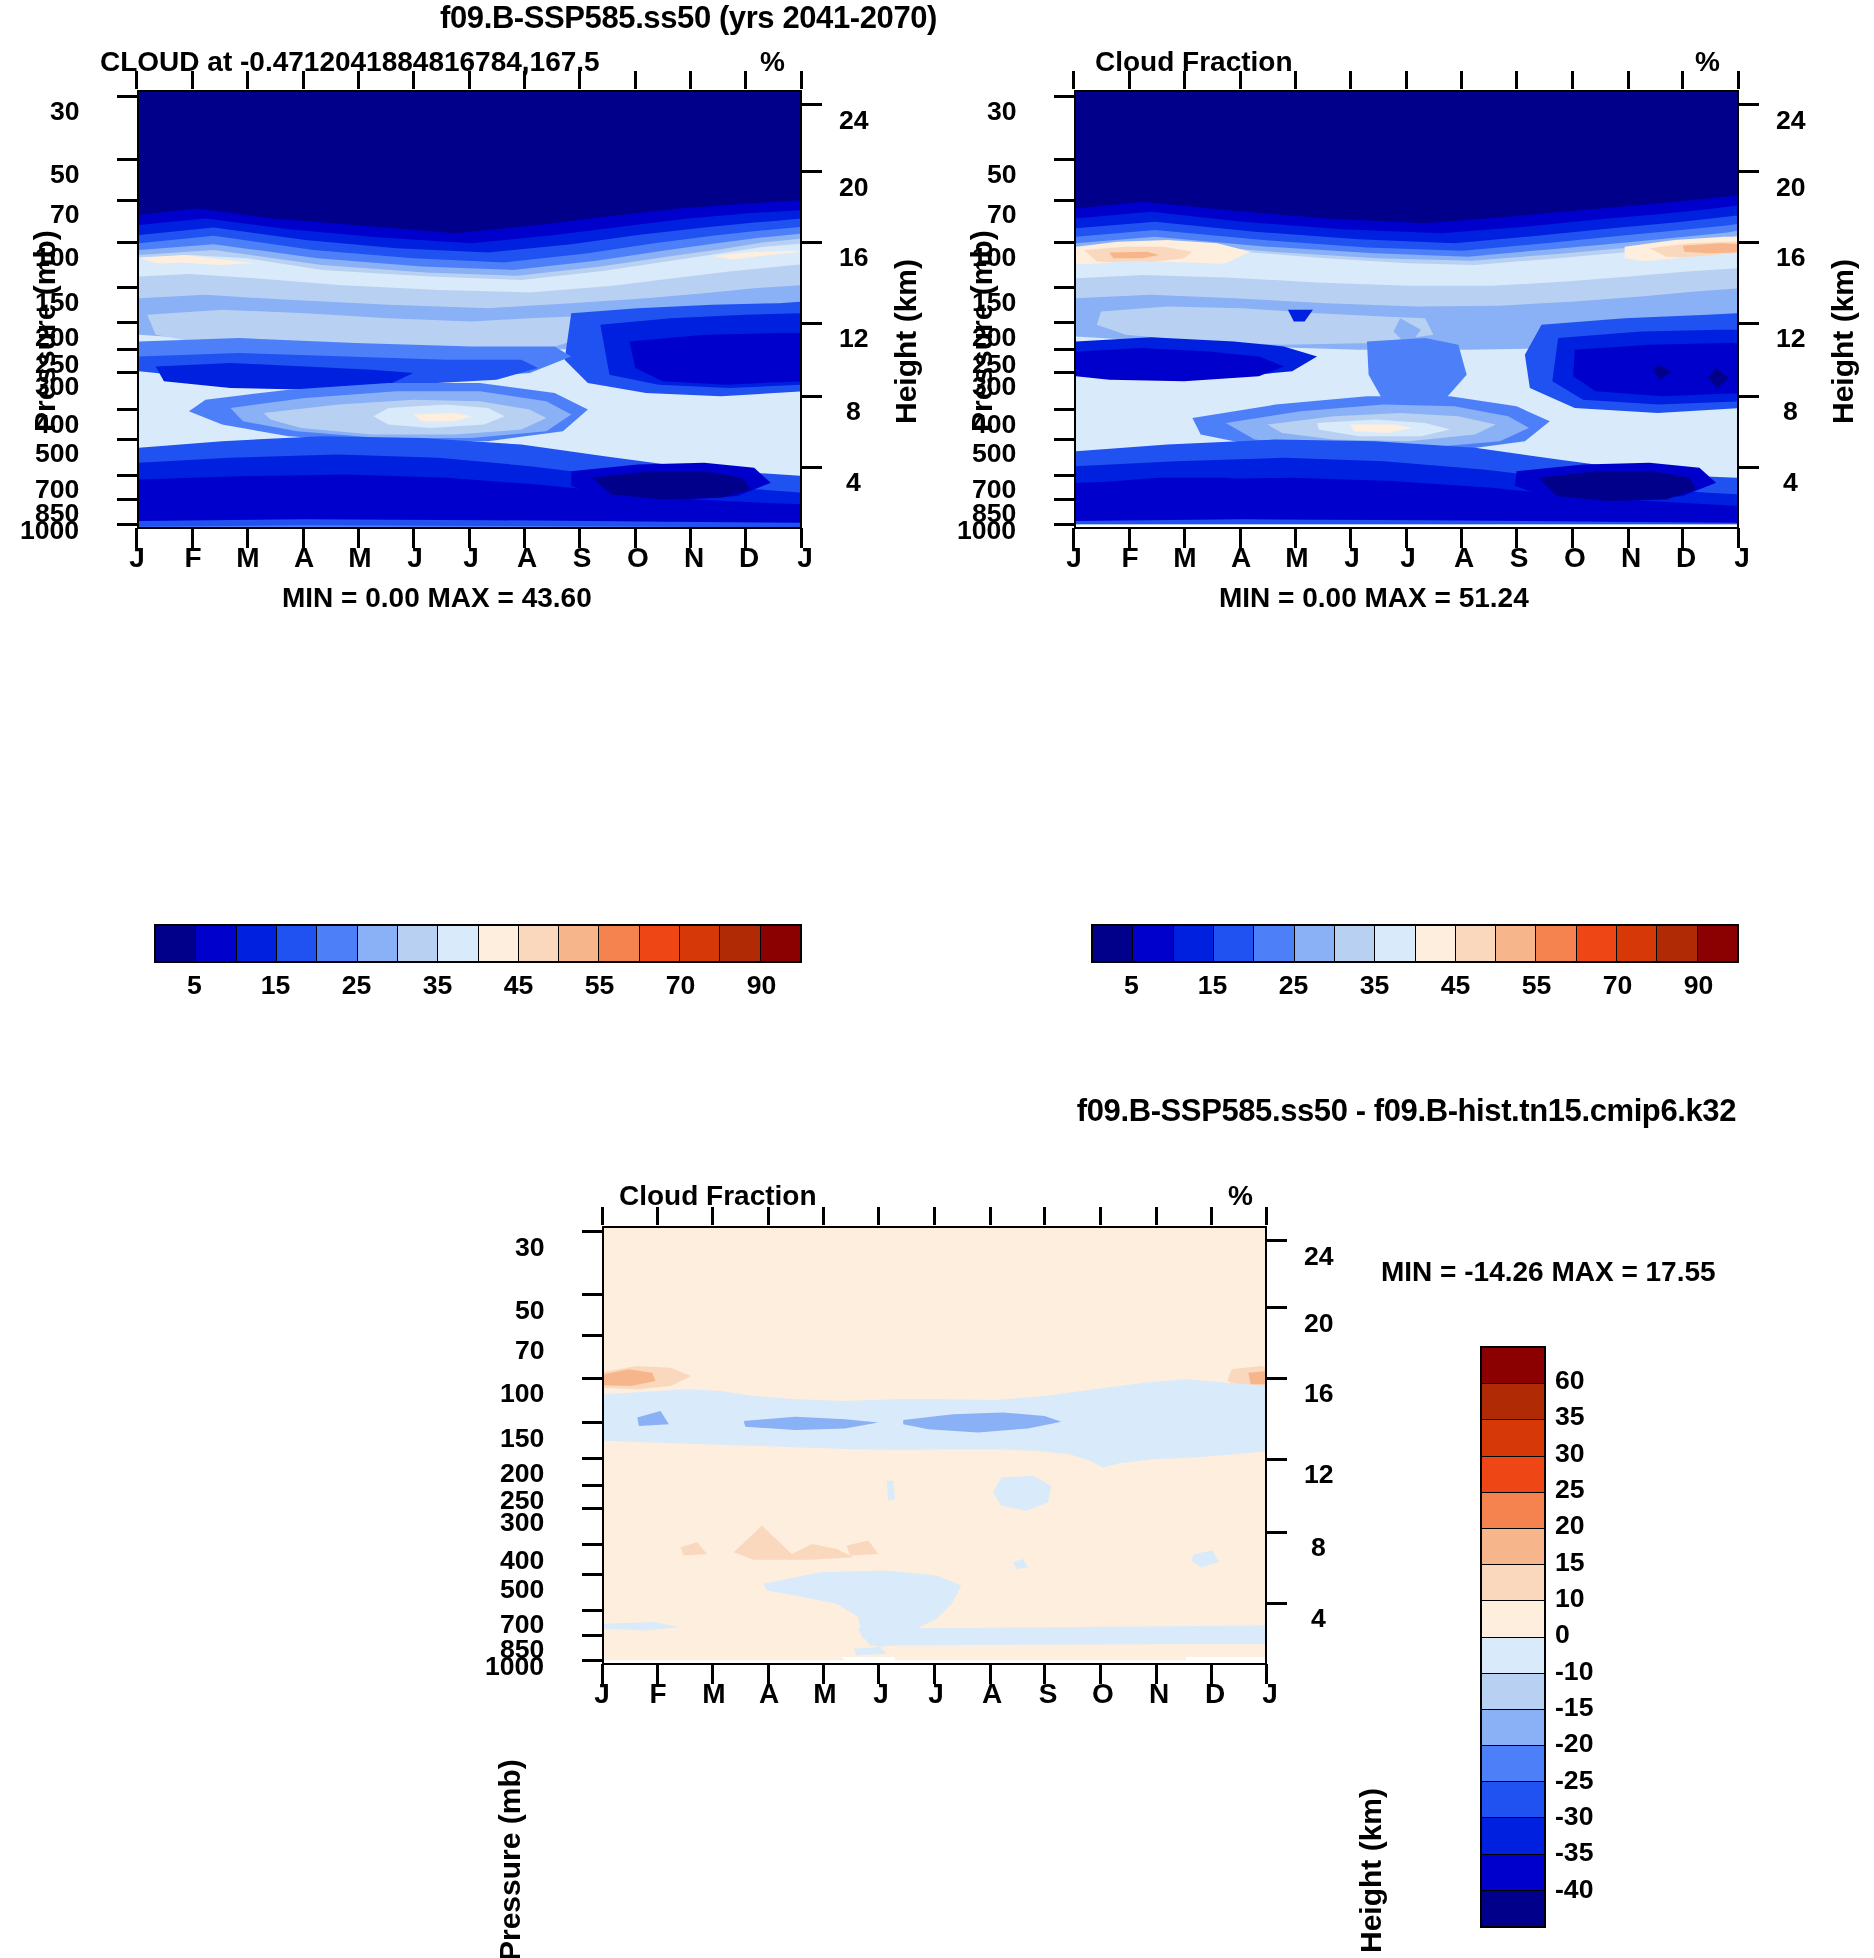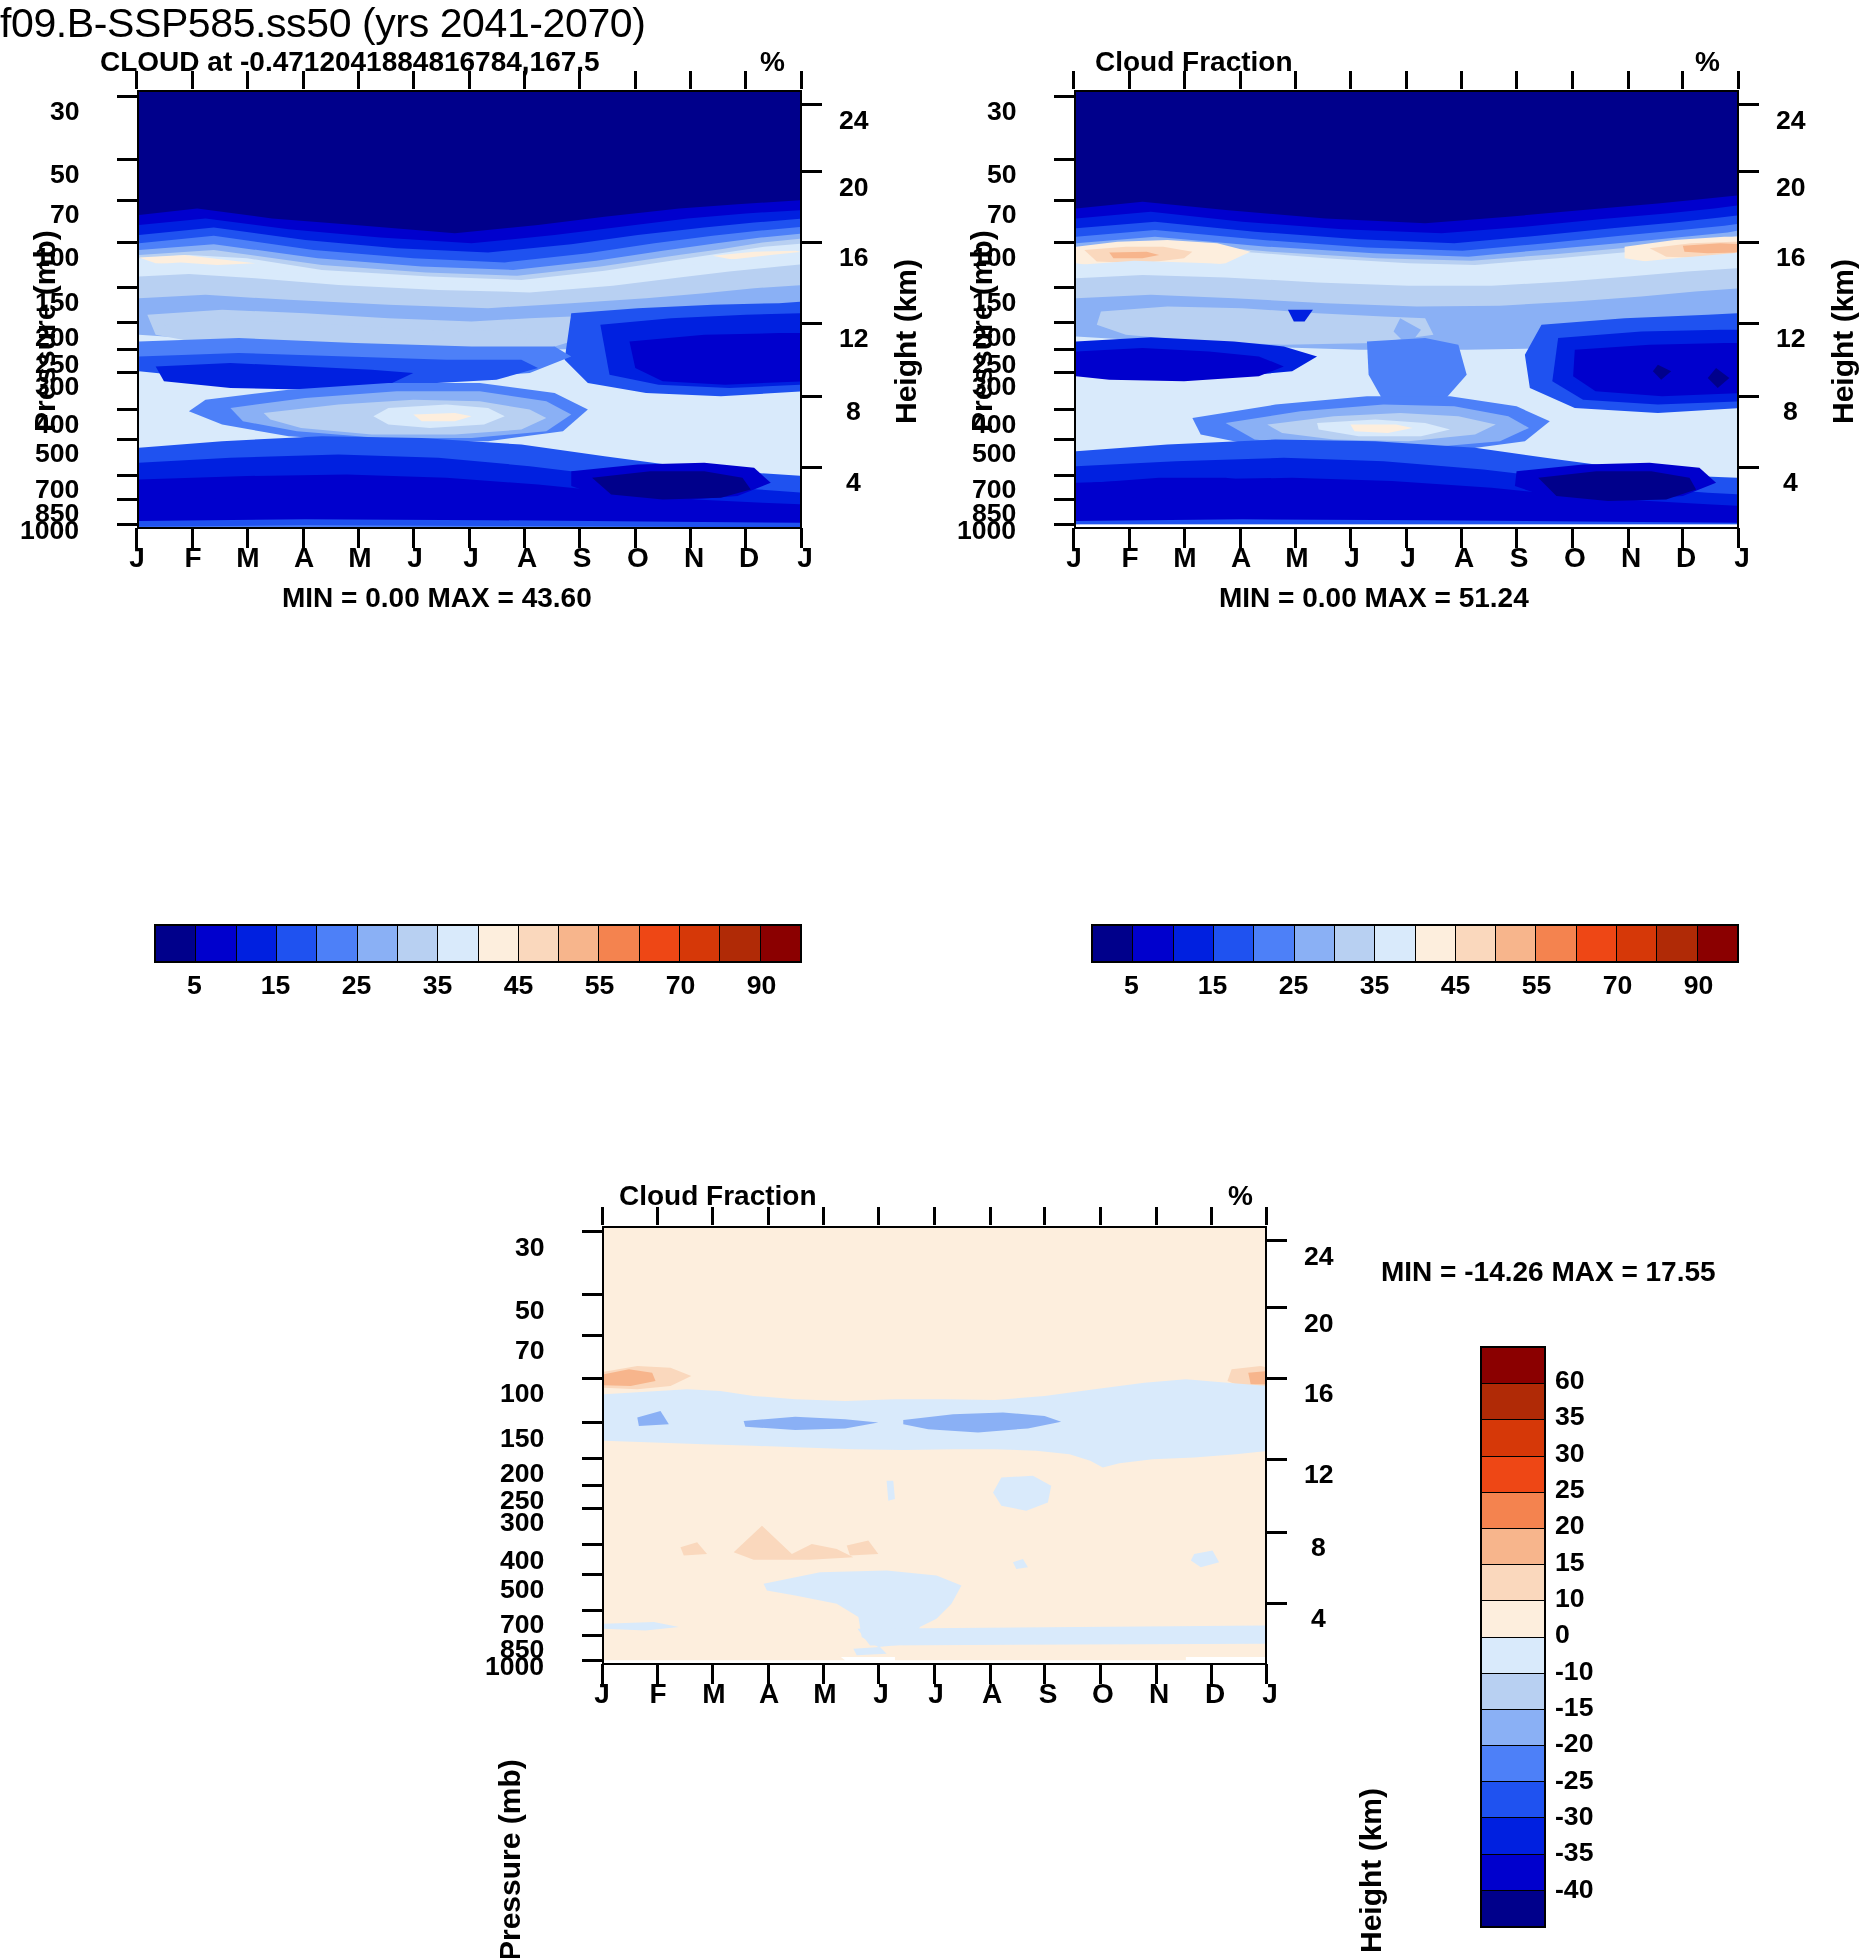--- a/index.html
+++ b/index.html
@@ -8,24 +8,24 @@
   }
   body {
     width: 1874px; height: 1959px;
     position: relative;
     font-family: "Liberation Sans", sans-serif;
     -webkit-font-smoothing: antialiased;
   }
   .panel { position: absolute; }
 
   .ptitle {
-    font-weight: normal;
-    font-size: 41px;
+    font-weight: bold;
+    font-size: 31px;
     color: #000;
-    text-align: left;
+    text-align: right;
     white-space: nowrap;
     letter-spacing: -0.4px;
   }
   .sub-left, .sub-right {
     font-weight: bold;
     font-size: 28px;
     color: #000;
     white-space: nowrap;
   }
   .axis-label-text {
@@ -359,20 +359,21 @@
       <div class="cb-label" style="position: absolute; left: 265px; top: 0px; width: 37px; text-align: center;">35</div>
       <div class="cb-label" style="position: absolute; left: 346px; top: 0px; width: 37px; text-align: center;">45</div>
       <div class="cb-label" style="position: absolute; left: 427px; top: 0px; width: 37px; text-align: center;">55</div>
       <div class="cb-label" style="position: absolute; left: 508px; top: 0px; width: 37px; text-align: center;">70</div>
       <div class="cb-label" style="position: absolute; left: 589px; top: 0px; width: 37px; text-align: center;">90</div>
     </div>
 </div>
 
 <div class="panel" style="left:0;top:1072px;width:1874px;height:887px;">
 
+  <div class="ptitle" style="position:absolute;left:0;top:21px;width:1736px;">f09.B-SSP585.ss50 - f09.B-hist.tn15.cmip6.k32</div>
 
   <div class="sub-left" style="position:absolute;left:619px;top:108px;">Cloud Fraction</div>
   <div class="sub-right" style="position:absolute;left:1228px;top:108px;">%</div>
 
   <div class="vrot axis-title" style="left:493px;top:889px;">Pressure (mb)</div>
   <div class="vrot axis-title" style="left:1354px;top:881px;">Height (km)</div>
 
   <div class="plotframe" style="left:602px;top:154px;width:665px;height:439px;">
     <svg width="665" height="439" viewBox="0 0 800 528" preserveAspectRatio="none">
       <rect x="0" y="0" width="800" height="528" fill="#fdeedd"></rect>

